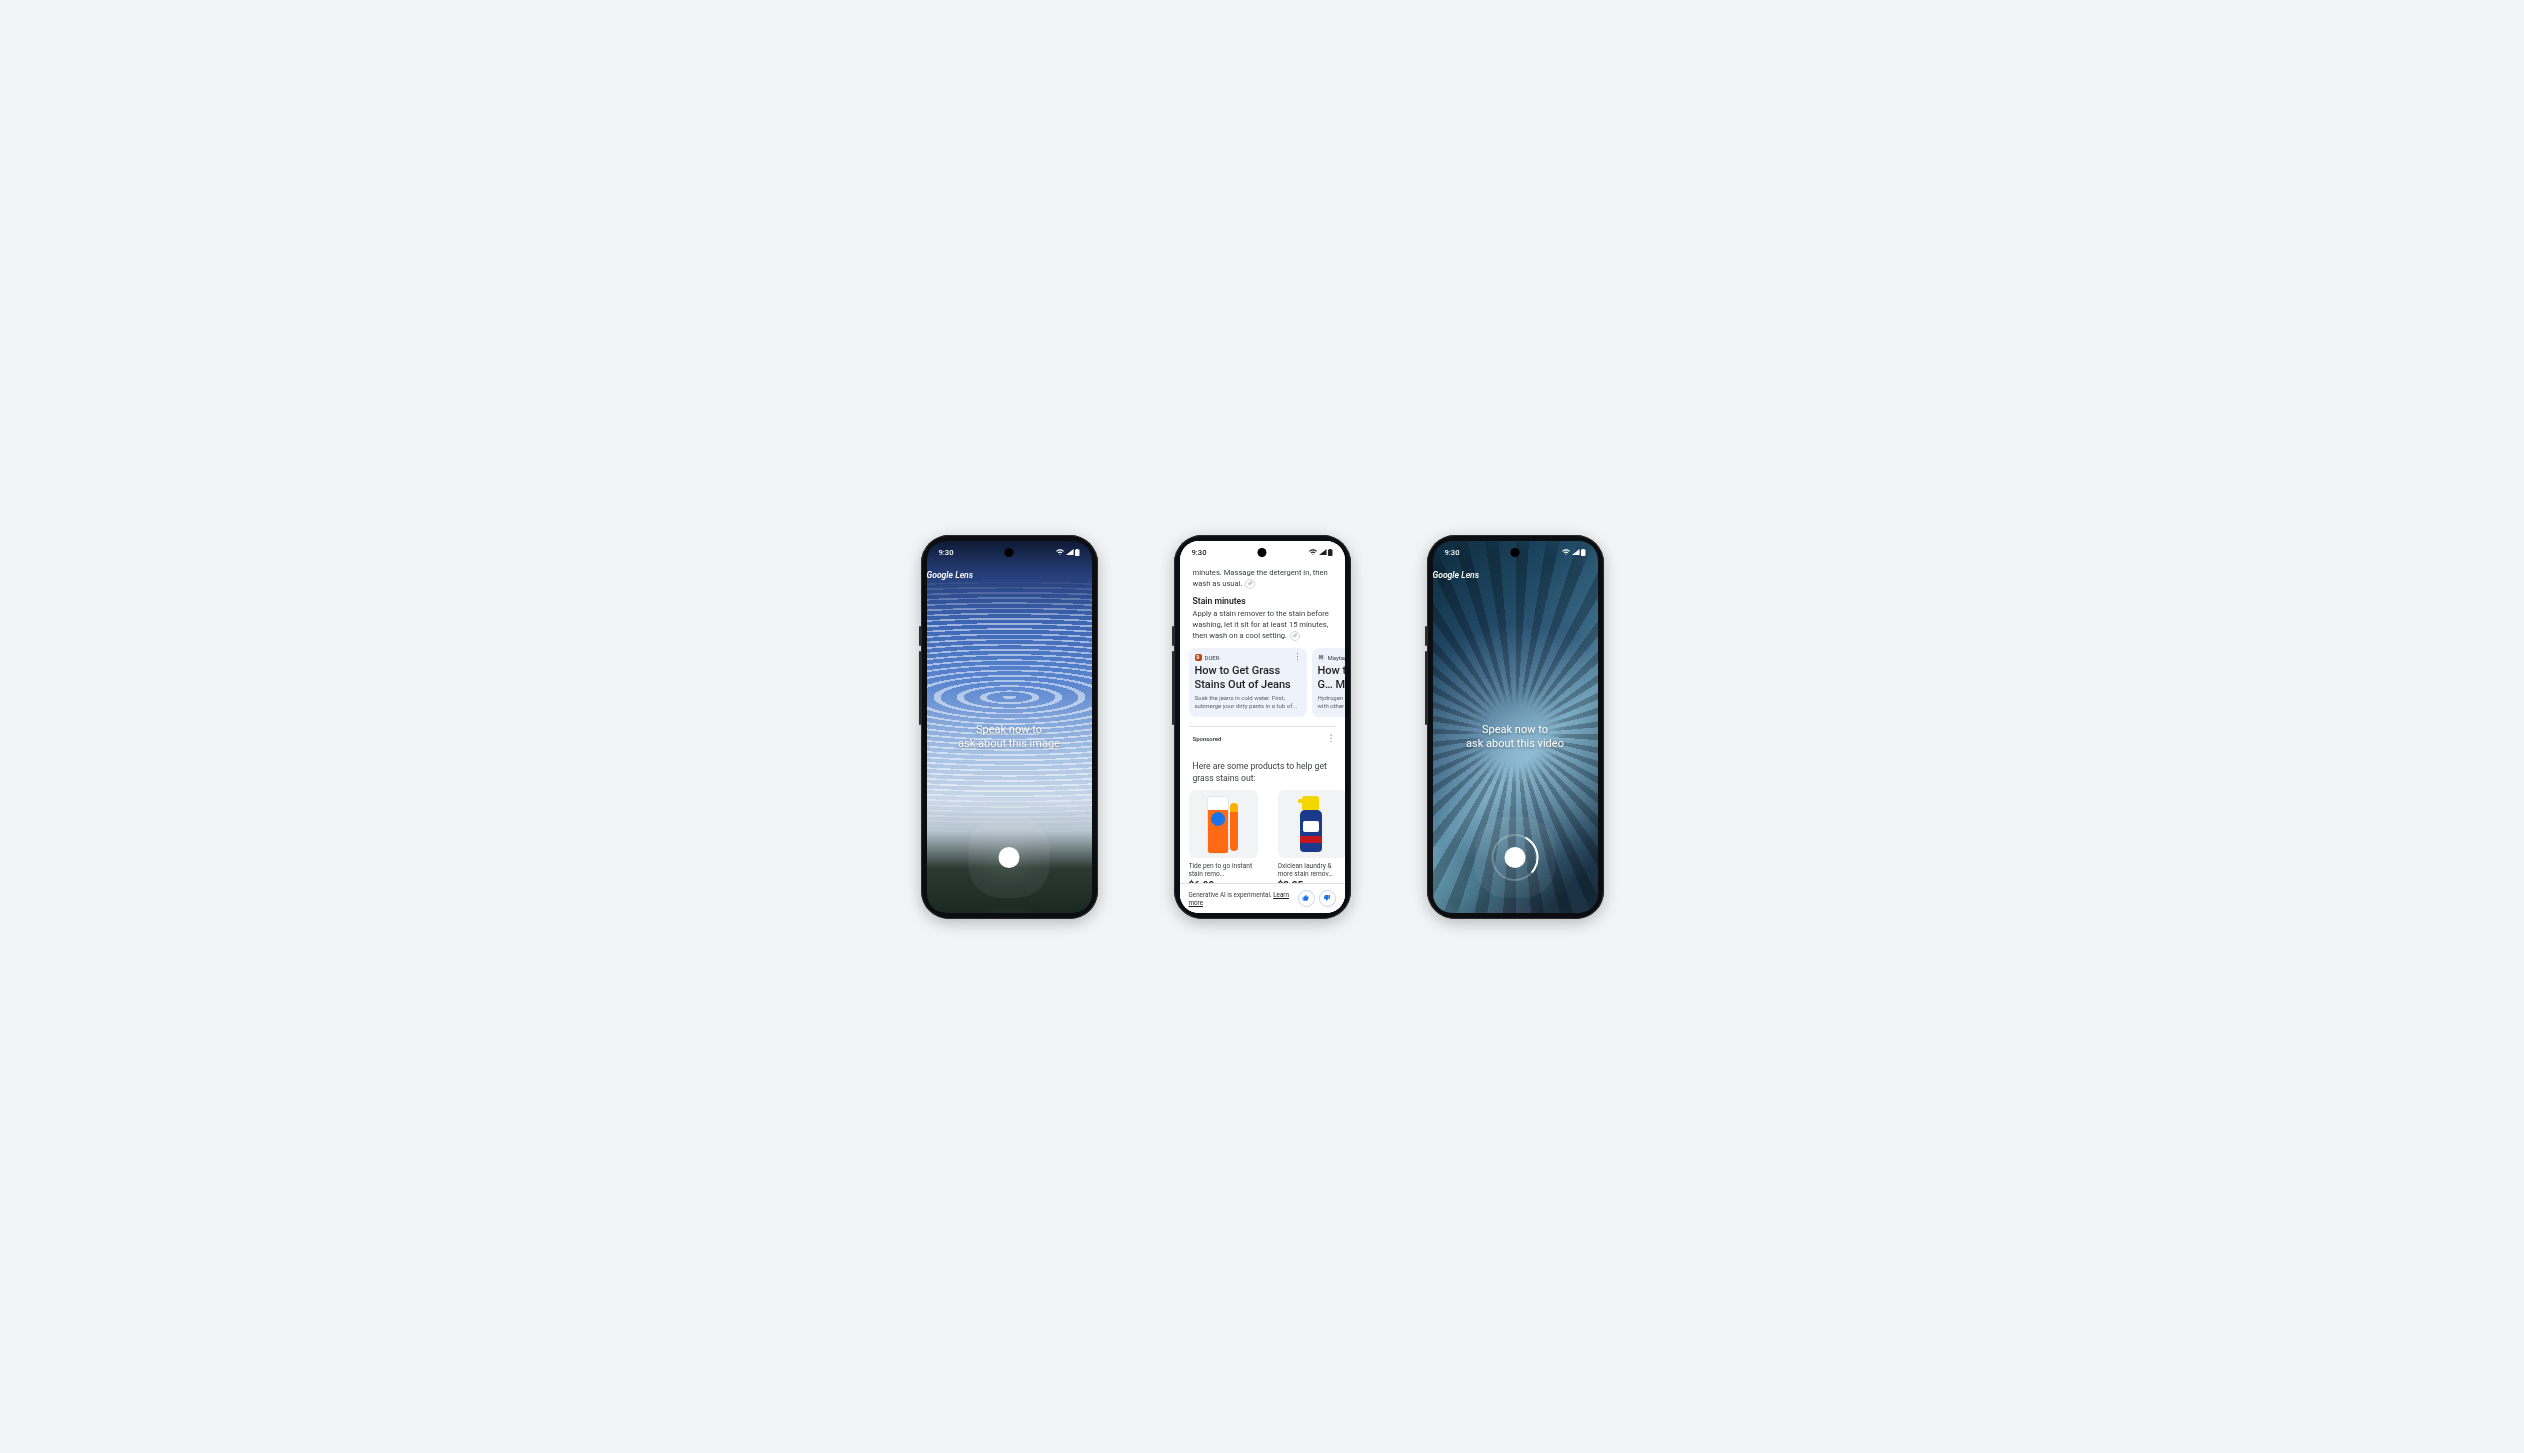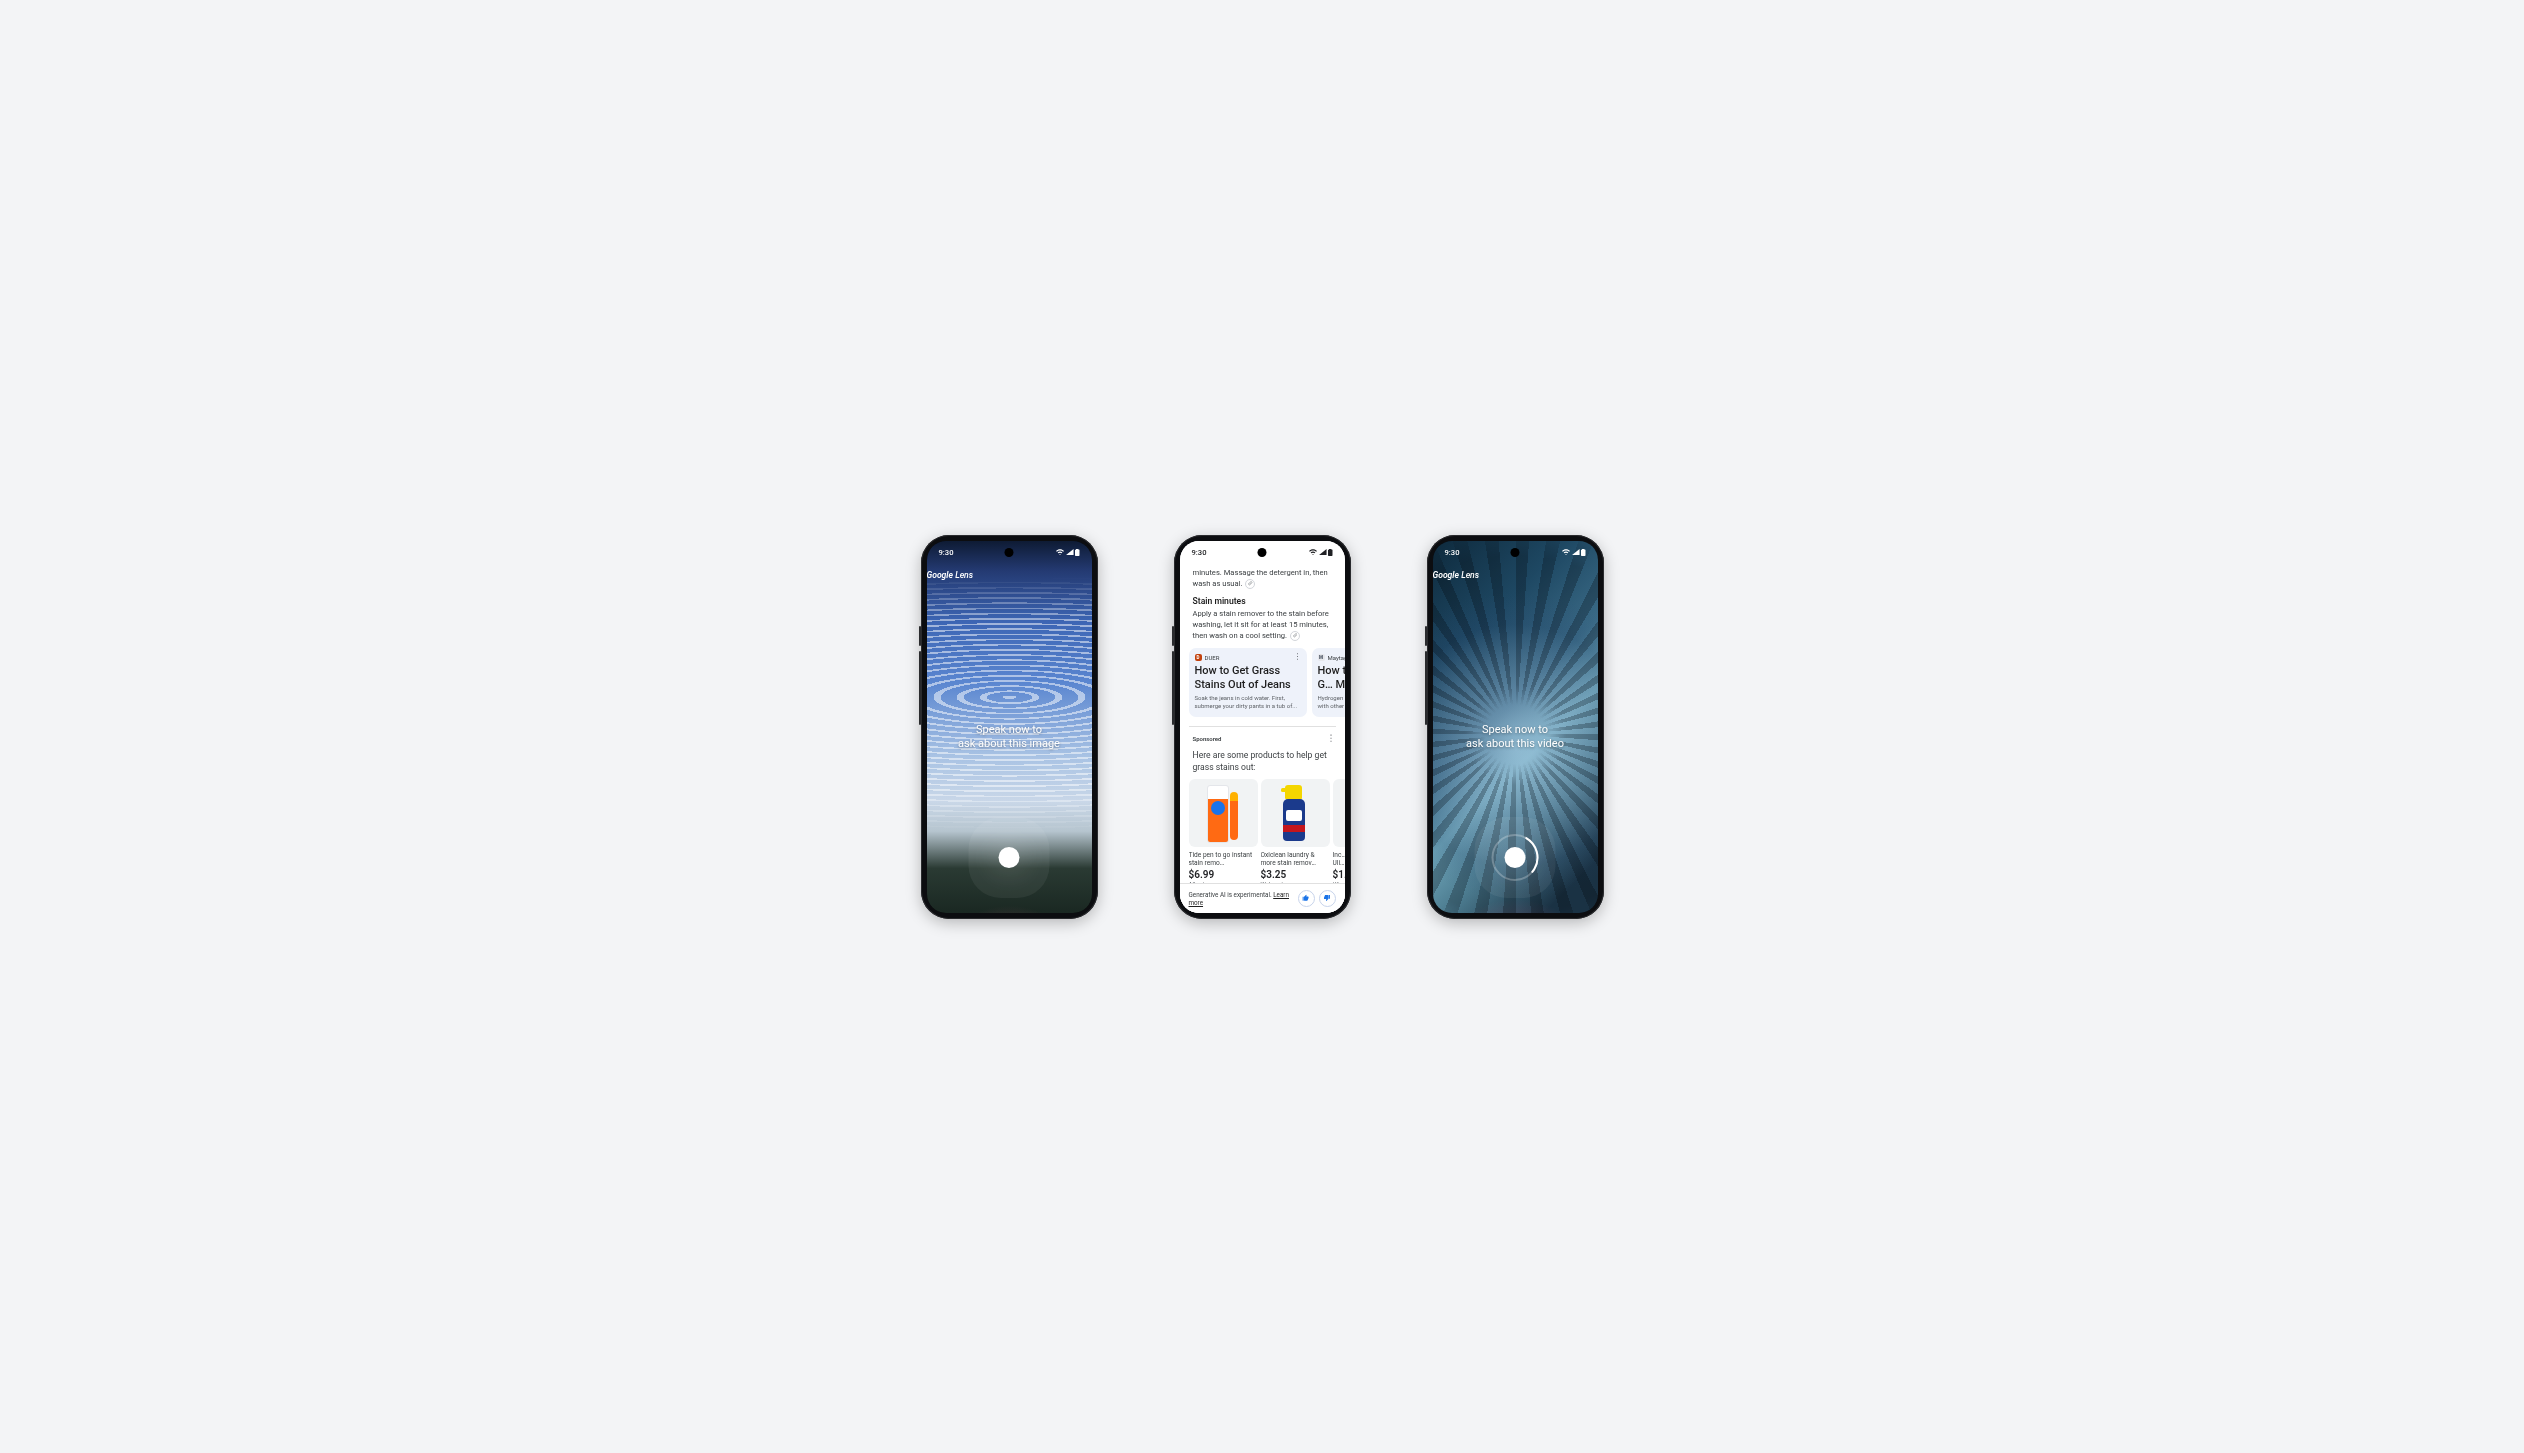--- a/index.html
+++ b/index.html
@@ -78,22 +78,22 @@
   .row-cards{display:flex;gap:5px;margin:7px 0 0 9px;}
   .src-card{flex:0 0 106px;background:var(--card-bg);border-radius:7px;padding:6px 6px 7px;position:relative;}
   .src-card .brand{display:flex;align-items:center;gap:3px;font-size:6px;color:#3c4043;margin-bottom:3px;}
   .brand-dot{width:7px;height:7px;border-radius:2px;display:inline-flex;align-items:center;justify-content:center;font-size:4.5px;font-weight:700;}
   .src-card .title{font-size:11px;font-weight:500;color:#1f1f1f;line-height:1.3;margin-bottom:2px;}
   .src-card .snip{font-size:6px;color:var(--muted);line-height:1.35;}
   .src-card .menu{position:absolute;top:5px;right:5px;color:#5f6368;font-size:8px;line-height:1;}
   .divider{height:0.5px;background:var(--divider);margin:9px 9px 0;}
   .sponsored-row{display:flex;align-items:center;justify-content:space-between;margin-top:7px;}
   .sponsored-row .lbl{font-size:6px;font-weight:600;color:var(--sponsored);}
-  .lead{font-size:8.6px;color:#3c4043;line-height:1.4;margin-top:6px;}
-  .products{display:flex;gap:3px;margin:6px 0 0 9px;}
+  .lead{font-size:8.6px;color:#3c4043;line-height:1.4;margin-top:17px;}
+  .products{display:flex;gap:20px;margin:6px 0 0 9px;}
   .product{flex:0 0 69px;}
   .product .img{height:68px;border-radius:6px;background:#f1f3f4;display:flex;align-items:center;justify-content:center;}
   .product .name{font-size:6.6px;color:#3c4043;line-height:1.3;margin-top:4px;height:17px;overflow:hidden;}
   .product .price{font-size:10px;font-weight:600;margin-top:1px;}
   .product .store{font-size:6px;color:var(--muted);margin-top:0.5px;}
   .product .rating{font-size:5.8px;color:var(--muted);margin-top:1.5px;display:flex;align-items:center;gap:2px;}
   .stars{display:inline-flex;}
   .stars svg{display:block}
   .footer-bar{margin-top:auto;border-top:0.5px solid var(--divider);padding:6px 9px;display:flex;align-items:flex-end;justify-content:space-between;background:#fff;}
   .footer-bar .txt{font-size:6.3px;color:#3c4043;}

